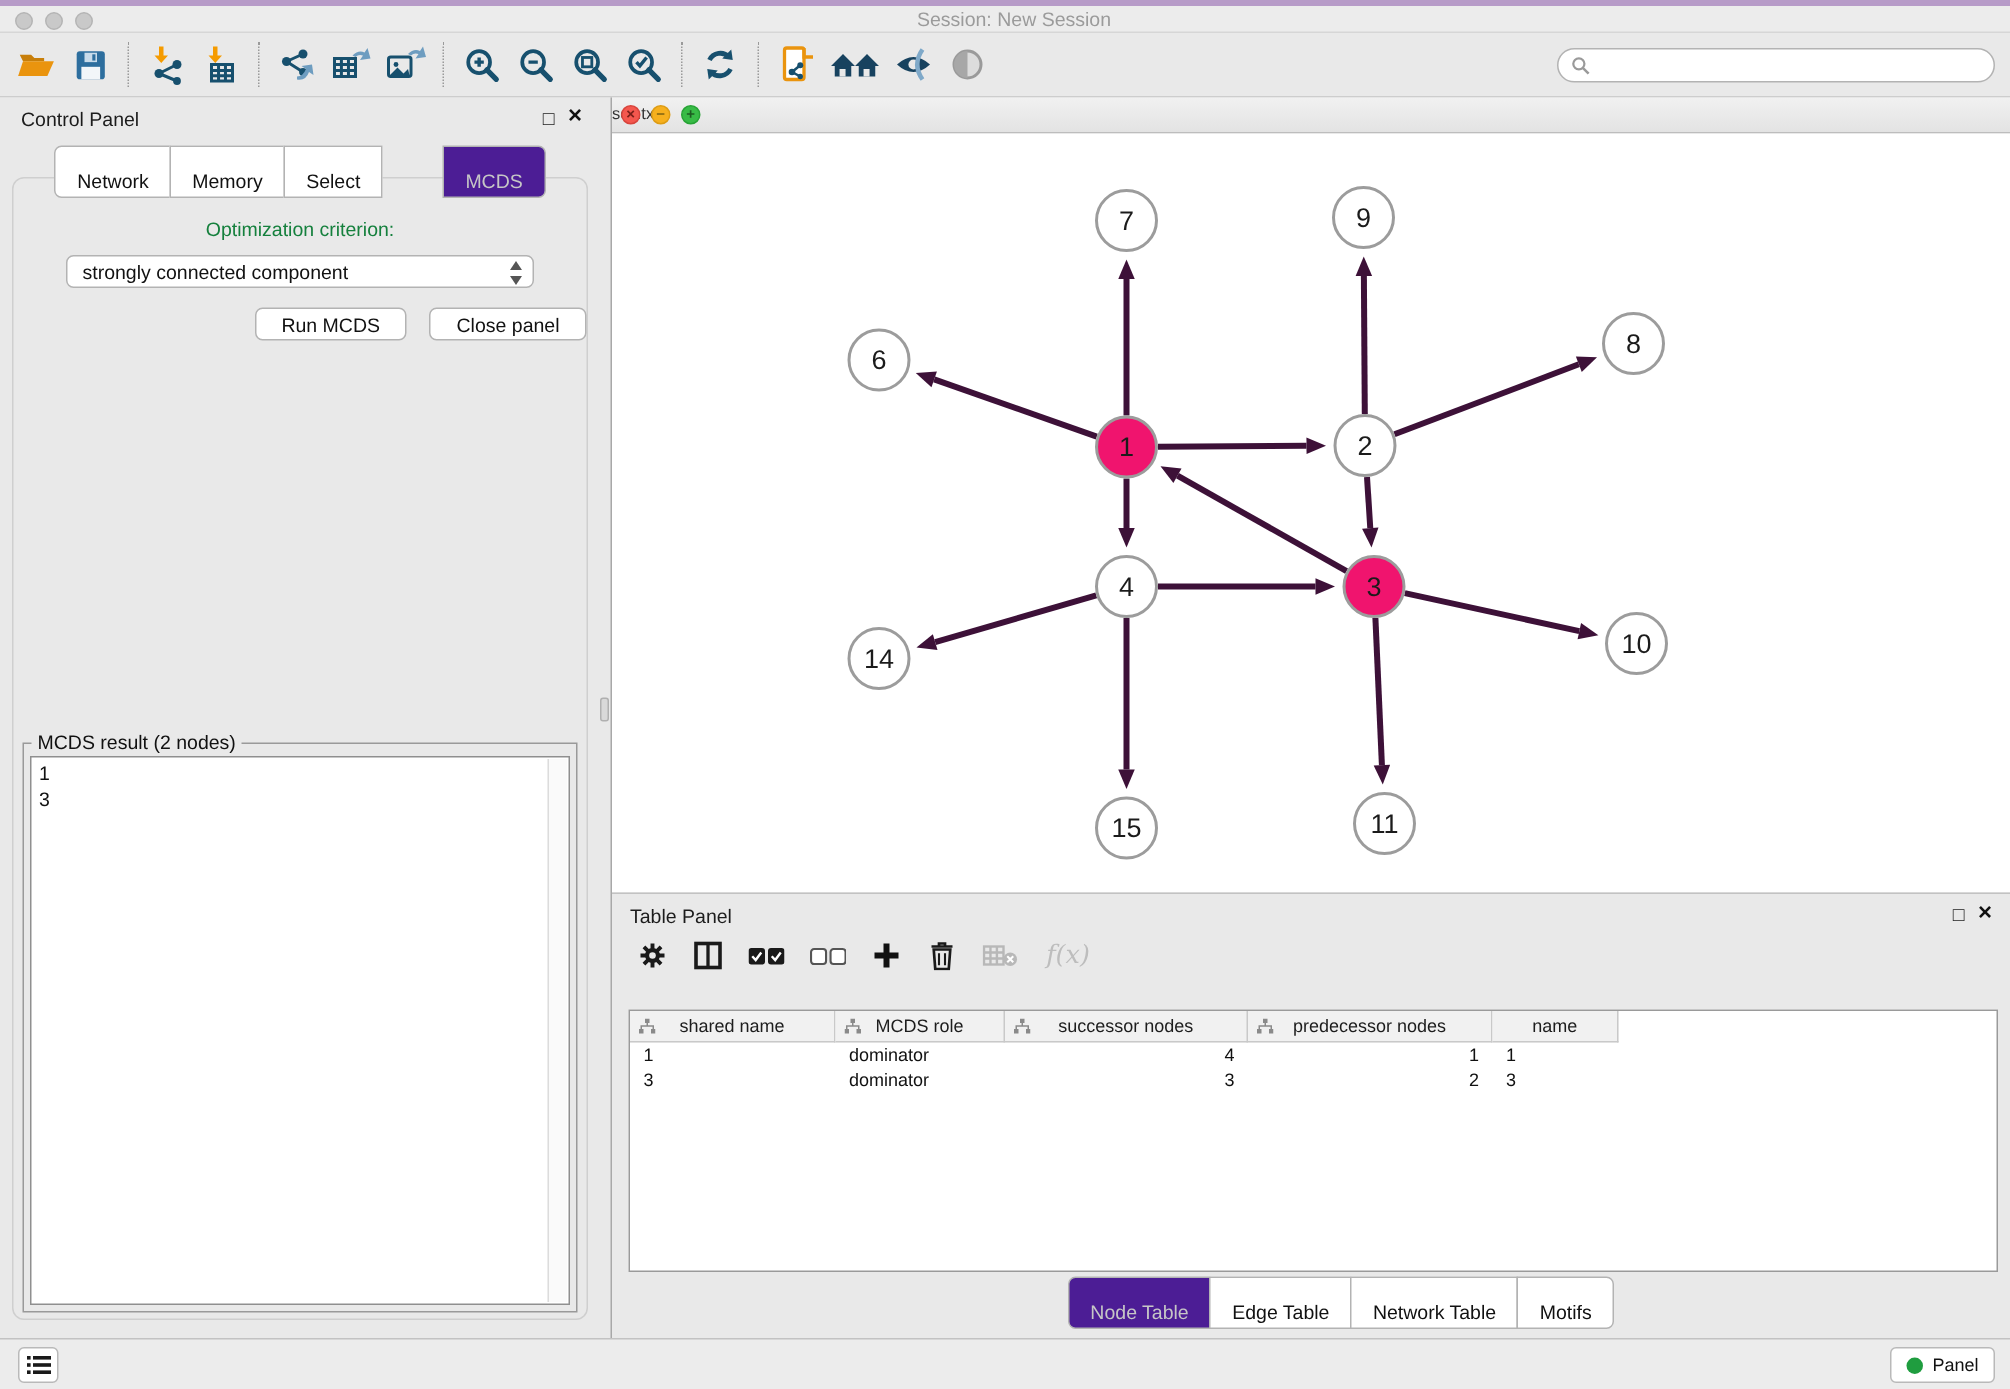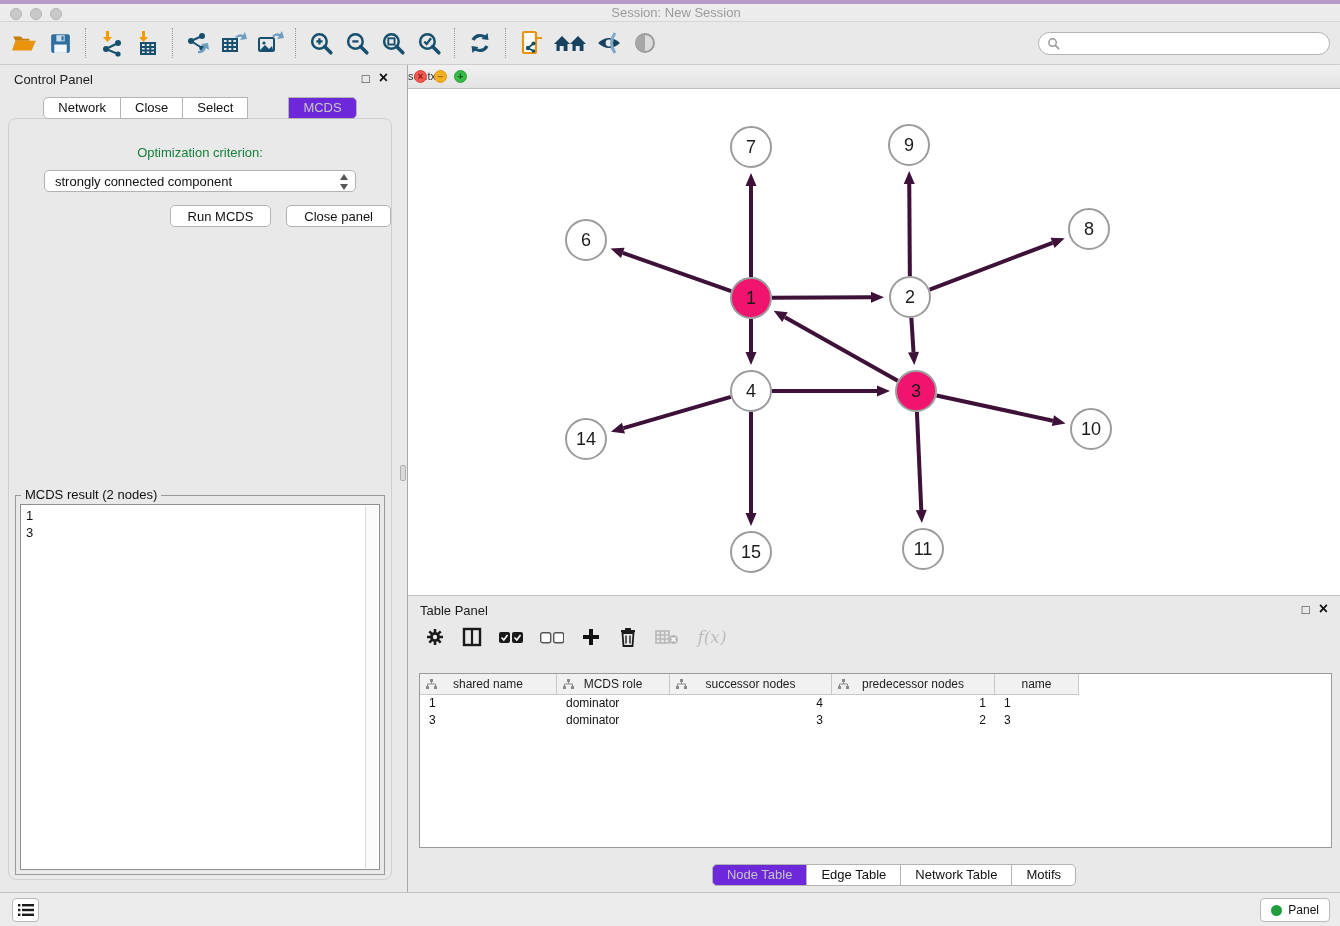--- a/index.html
+++ b/index.html
@@ -28,25 +28,25 @@
 
   
   .control-panel { position:absolute; left:0; top:0; width:400px; bottom:0; background:#e9e9e9; }
   .panel-head { position:relative; height:30px; }
   .panel-head .panel-title { position:absolute; left:14px; top:7px; font-size:13px; color:#1c1c1c; }
   .panel-head .panel-ctrls { position:absolute; right:12px; top:5px; display:flex; gap:9px; align-items:center; }
   .float-glyph { font-size:13px; color:#222; line-height:1; }
   .close-glyph { font-size:16px; font-weight:bold; color:#111; line-height:1; }
 
   .cp-tabs { position:absolute; top:32px; left:0; width:100%; display:flex; justify-content:center; z-index:2; }
-  .tab { font-size:13px; color:#111; background:#fff; border:1px solid #b3b3b3; padding:2px 14px 3px;
+  .tab { font-size:13px; color:#111; background:#fff; border:1px solid #b3b3b3; padding:15px 14px 3px;
          margin-left:-1px; white-space:nowrap; }
   .tab:first-child { border-top-left-radius:5px; border-bottom-left-radius:5px; margin-left:0; }
   .tab:last-child { border-top-right-radius:5px; border-bottom-right-radius:5px; }
-  .tab.active { background:#6d28d9; color:#c6c6c6;margin-left:40px; }
+  .tab.active { background:#4c1d95; color:#c6c6c6;margin-left:40px; }
 
   .cp-content { position:absolute; top:53px; left:8px; right:8px; bottom:12px; background:#e9e9e9;
                 border:1px solid #cfcfcf; border-radius:8px; }
   .opt-label { margin-top:26px; text-align:center; font-size:13px; color:#15803d; }
   .opt-select { position:relative; width:312px; height:22px; margin:10px auto 0; background:#fff;
                 border:1px solid #b3b3b3; border-radius:5px; font-size:13px; color:#111;
                 display:flex; align-items:center; padding-left:10px; }
   .opt-select .spin { position:absolute; right:6px; top:2px; }
   .btn-row { display:flex; justify-content:flex-end; gap:15px; margin-top:13px; }
   .btn { background:#fff; border:1px solid #b3b3b3; border-radius:5px; height:22px; padding:0 17px;
@@ -260,21 +260,21 @@
     <div class="control-panel">
       <div class="panel-head">
         <span class="panel-title">Control Panel</span>
         <span class="panel-ctrls">
           <span class="float-glyph">□</span>
           <span class="close-glyph">×</span>
         </span>
       </div>
       <div class="cp-tabs" id="cp-tabs">
           <span class="tab">Network</span>
-          <span class="tab">Close</span>
+          <span class="tab">Memory</span>
           <span class="tab">Select</span>
           <span class="tab active">MCDS</span>
         </div>
       <div class="cp-content">
         <div class="opt-label">Optimization criterion:</div>
         <div class="opt-select">
           <span>strongly connected component</span>
           <span class="spin">
             <svg width="10" height="18" viewBox="0 0 10 18">
               <path d="M5 1 L9 7 H1 Z" fill="#555"></path>

